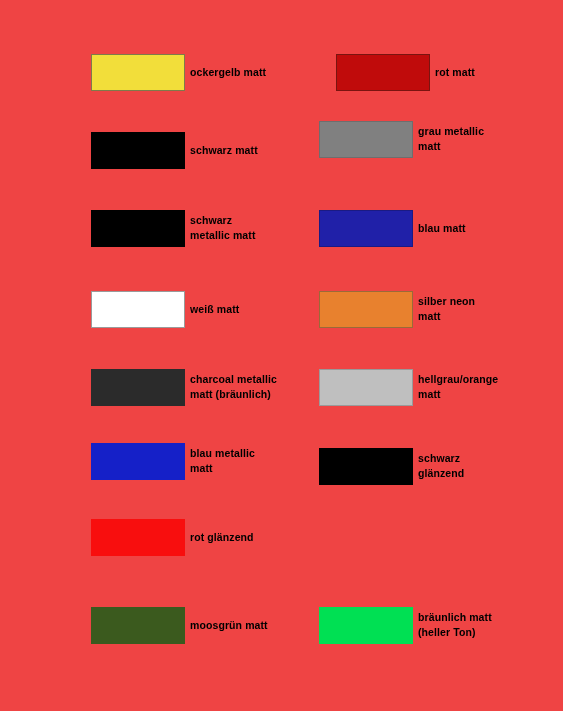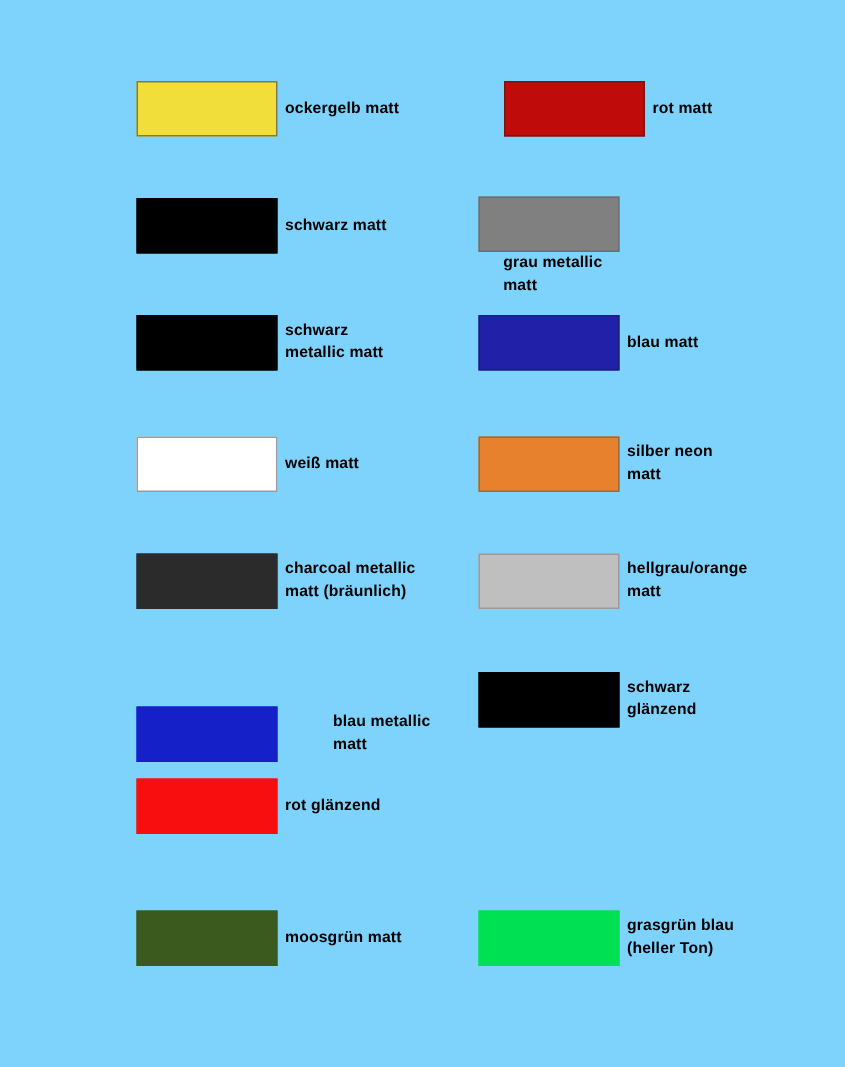--- a/index.html
+++ b/index.html
@@ -11,21 +11,21 @@
     width: 563px;
     height: 711px;
     background: #ffffff;
     font-family: "Liberation Sans", sans-serif;
     overflow: hidden;
   }
   #sheet {
     position: relative;
     width: 563px;
     height: 711px;
-    background: #7dd3fc;
+    background: #ef4444;
   }
   .swatch-grid {
     position: absolute;
     left: 0;
     top: 0;
     width: 563px;
     height: 711px;
   }
   .swatch-row {
     position: absolute;
@@ -79,42 +79,42 @@
       <div class="swatch-chip" style="background: rgb(255, 255, 255); border: 1px solid rgb(154, 154, 154);"></div>
       <div class="swatch-label" style="color: rgb(0, 0, 0);">weiß matt</div>
     </div>
 
     <div class="swatch-row col-left" style="top:368px;">
       <div class="swatch-chip" style="background: rgb(43, 43, 43); border: 1px solid rgb(43, 43, 43);"></div>
       <div class="swatch-label" style="color: rgb(0, 0, 0);">charcoal metallic
 matt (bräunlich)</div>
     </div>
 
-    <div class="swatch-row col-left" style="top:470px;gap:32px;">
+    <div class="swatch-row col-left" style="top:442px;">
       <div class="swatch-chip" style="background: rgb(21, 32, 200); border: 1px solid rgb(21, 32, 200);"></div>
       <div class="swatch-label" style="color: rgb(0, 0, 0);">blau metallic
 matt</div>
     </div>
 
     <div class="swatch-row col-left" style="top:518px;">
       <div class="swatch-chip" style="background: rgb(248, 14, 14); border: 1px solid rgb(248, 14, 14);"></div>
       <div class="swatch-label" style="color: rgb(0, 0, 0);">rot glänzend</div>
     </div>
 
     <div class="swatch-row col-left" style="top:606px;">
       <div class="swatch-chip" style="background: rgb(59, 90, 30); border: 1px solid rgb(59, 90, 30);"></div>
       <div class="swatch-label" style="color: rgb(0, 0, 0);">moosgrün matt</div>
     </div>
 
     <div class="swatch-row col-right" style="top:53px;padding-left:17px;">
       <div class="swatch-chip" style="background: rgb(192, 11, 11); border: 1px solid rgb(122, 20, 16);"></div>
       <div class="swatch-label" style="color: rgb(0, 0, 0);">rot matt</div>
     </div>
 
-    <div class="swatch-row col-right" style="top:131px;flex-direction:column;">
+    <div class="swatch-row col-right" style="top:120px;">
       <div class="swatch-chip" style="background: rgb(128, 128, 128); border: 1px solid rgb(110, 110, 110);"></div>
       <div class="swatch-label" style="color: rgb(0, 0, 0);">grau metallic
 matt</div>
     </div>
 
     <div class="swatch-row col-right" style="top:209px;">
       <div class="swatch-chip" style="background: rgb(32, 32, 168); border: 1px solid rgb(26, 26, 132);"></div>
       <div class="swatch-label" style="color: rgb(0, 0, 0);">blau matt</div>
     </div>
 
@@ -132,18 +132,18 @@
 
     <div class="swatch-row col-right" style="top:447px;">
       <div class="swatch-chip" style="background: rgb(0, 0, 0); border: 1px solid rgb(0, 0, 0);"></div>
       <div class="swatch-label" style="color: rgb(0, 0, 0);">schwarz
 glänzend</div>
     </div>
 
 
     <div class="swatch-row col-right" style="top:606px;">
       <div class="swatch-chip" style="background: rgb(0, 224, 83); border: 1px solid rgb(0, 224, 83);"></div>
-      <div class="swatch-label" style="color: rgb(0, 0, 0);">grasgrün blau
+      <div class="swatch-label" style="color: rgb(0, 0, 0);">bräunlich matt
 (heller Ton)</div>
     </div>
 
   </div>
 </div>
 
 </body></html>

